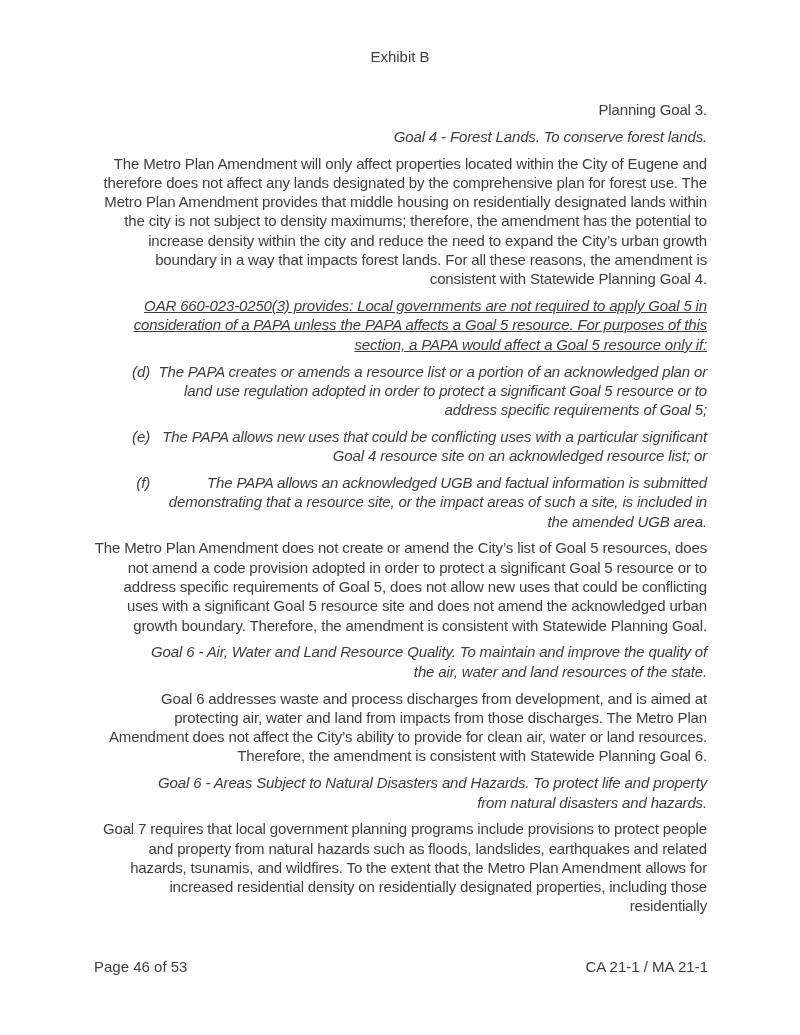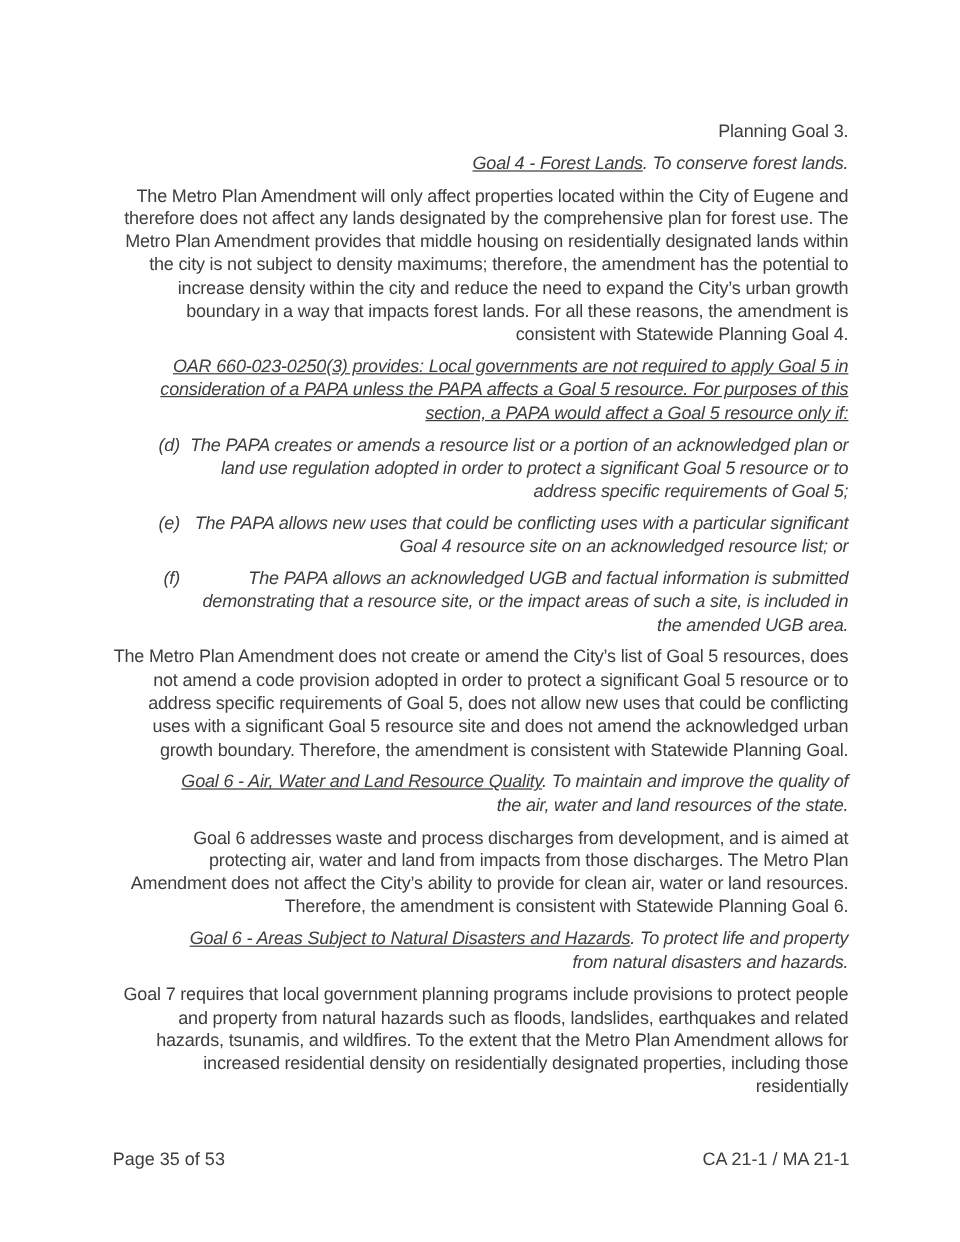--- a/index.html
+++ b/index.html
@@ -29,21 +29,21 @@
     font-size: 15px;
     line-height: 19.3px;
     letter-spacing: -0.15px;
     text-align: right;
   }
   .content p { margin: 0 0 7.5px 0; }
   .goal-heading {
     margin-left: 39px !important;
     font-style: italic;
   }
-  .goal-title { text-decoration: underline; }
+  .goal-title { }
   .italic-para { font-style: italic; text-decoration: underline; }
   .list-item {
     display: flex;
     font-style: italic;
     margin: 0 0 7.5px 0;
   }
   .list-marker { flex: 0 0 56px; width: 56px; }
   .list-text { flex: 1; }
   .doc-footer {
     position: absolute;
@@ -53,20 +53,21 @@
     display: flex;
     justify-content: space-between;
     font-size: 15px;
   }
 </style>
 </head>
 <body>
 
 <div class="page">
 
+  <div class="doc-header">Exhibit B</div>
 
   <div class="content">
 
     <p>Planning Goal 3.</p>
 
     <p class="goal-heading"><span class="goal-title">Goal 4 - Forest Lands</span><span>. To conserve forest lands.</span></p>
 
     <p>The Metro Plan Amendment will only affect properties located within the City of Eugene and therefore does not affect any lands designated by the comprehensive plan for forest use. The Metro Plan Amendment provides that middle housing on residentially designated lands within the city is not subject to density maximums; therefore, the amendment has the potential to increase density within the city and reduce the need to expand the City’s urban growth boundary in a way that impacts forest lands. For all these reasons, the amendment is consistent with Statewide Planning Goal 4.</p>
 
 
@@ -93,17 +94,17 @@
 
     <p>Goal 6 addresses waste and process discharges from development, and is aimed at protecting air, water and land from impacts from those discharges. The Metro Plan Amendment does not affect the City’s ability to provide for clean air, water or land resources. Therefore, the amendment is consistent with Statewide Planning Goal 6.</p>
 
     <p class="goal-heading"><span class="goal-title">Goal 6 - Areas Subject to Natural Disasters and Hazards</span><span>. To protect life and property from natural disasters and hazards.</span></p>
 
     <p>Goal 7 requires that local government planning programs include provisions to protect people and property from natural hazards such as floods, landslides, earthquakes and related hazards, tsunamis, and wildfires. To the extent that the Metro Plan Amendment allows for increased residential density on residentially designated properties, including those residentially</p>
 
   </div>
 
   <div class="doc-footer">
-    <span>Page 35 of 53</span>
+    <span>Page 46 of 53</span>
     <span>CA 21-1 / MA 21-1</span>
   </div>
 
 </div>
 
 </body></html>

